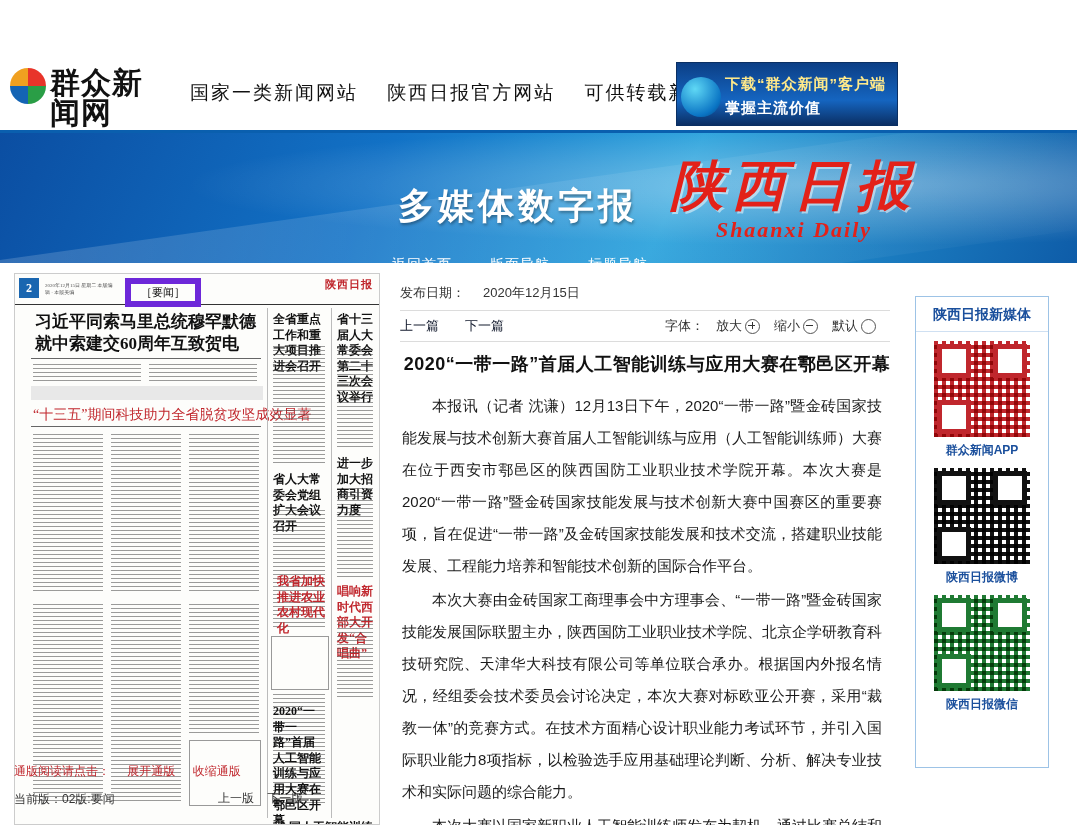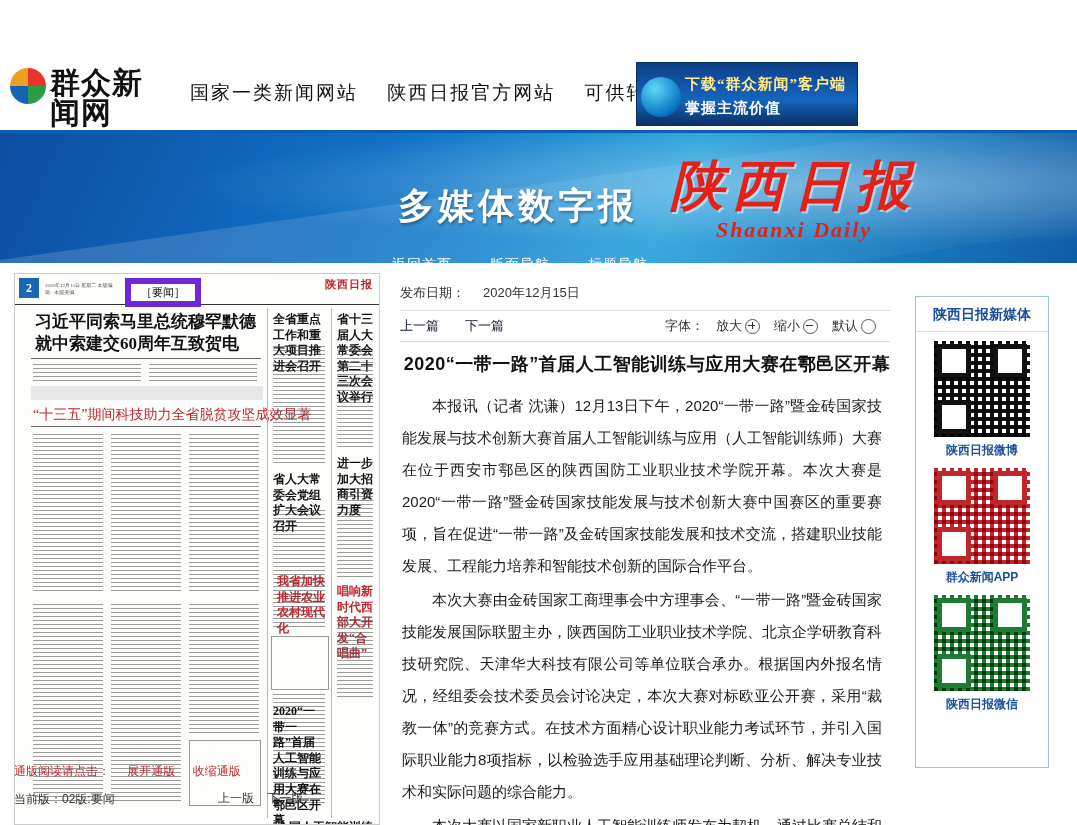--- a/index.html
+++ b/index.html
@@ -51,26 +51,25 @@
     position: absolute;
     left: 190px; top: 80px;
     font-size: 19px;
     color: #111111;
     letter-spacing: 2px;
     white-space: nowrap;
   }
   .slogan span { margin-right: 22px; }
   .ad-banner {
     position: absolute;
-    left: 636px; top: 62px;
+    left: 676px; top: 62px;
     width: 220px; height: 62px;
     background: linear-gradient(180deg, #0c3f86 0%, #1565c0 60%, #0b2f64 100%);
     border: 1px solid #0a2f63;
     overflow: hidden;
-    font-family: Liberation Serif, serif;
   }
   .ad-globe {
     position: absolute;
     left: 4px; top: 14px;
     width: 40px; height: 40px;
     border-radius: 50%;
     background: radial-gradient(circle at 35% 30%, #5fd8f5, #0a74c4 70%, #063f77);
   }
   .ad-l1, .ad-l2 {
     position: absolute;
@@ -545,31 +544,31 @@
       <p>本报讯（记者 沈谦）12月13日下午，2020“一带一路”暨金砖国家技能发展与技术创新大赛首届人工智能训练与应用（人工智能训练师）大赛在位于西安市鄠邑区的陕西国防工业职业技术学院开幕。本次大赛是2020“一带一路”暨金砖国家技能发展与技术创新大赛中国赛区的重要赛项，旨在促进“一带一路”及金砖国家技能发展和技术交流，搭建职业技能发展、工程能力培养和智能技术创新的国际合作平台。</p>
       <p>本次大赛由金砖国家工商理事会中方理事会、“一带一路”暨金砖国家技能发展国际联盟主办，陕西国防工业职业技术学院、北京企学研教育科技研究院、天津华大科技有限公司等单位联合承办。根据国内外报名情况，经组委会技术委员会讨论决定，本次大赛对标欧亚公开赛，采用“裁教一体”的竞赛方式。在技术方面精心设计职业能力考试环节，并引入国际职业能力8项指标，以检验选手应用基础理论判断、分析、解决专业技术和实际问题的综合能力。</p>
       <p>本次大赛以国家新职业人工智能训练师发布为契机，通过比赛总结和创新人工智能训练师竞赛技术标准，反映世界技能标准规范所描述的最佳国际实践；引领人工智能紧缺人才培养方向和院校专业转型升级，推动赛事成果转化和产学研用国际合作。</p>
     </div>
   </div>
 
   <div class="sidebar">
     <div class="sb-title">陕西日报新媒体</div>
 
     <div class="sb-item">
+      <div class="qr red">
+          <span class="blk"></span>
+        </div>
+      <div class="sb-label">群众新闻APP</div>
+    </div>
+
+    <div class="sb-item">
       <div class="qr">
           <span class="blk"></span>
         </div>
       <div class="sb-label">陕西日报微博</div>
-    </div>
-
-    <div class="sb-item">
-      <div class="qr red">
-          <span class="blk"></span>
-        </div>
-      <div class="sb-label">群众新闻APP</div>
     </div>
 
     <div class="sb-item">
       <div class="qr green">
           <span class="blk"></span>
         </div>
       <div class="sb-label">陕西日报微信</div>
     </div>
   </div>
 

